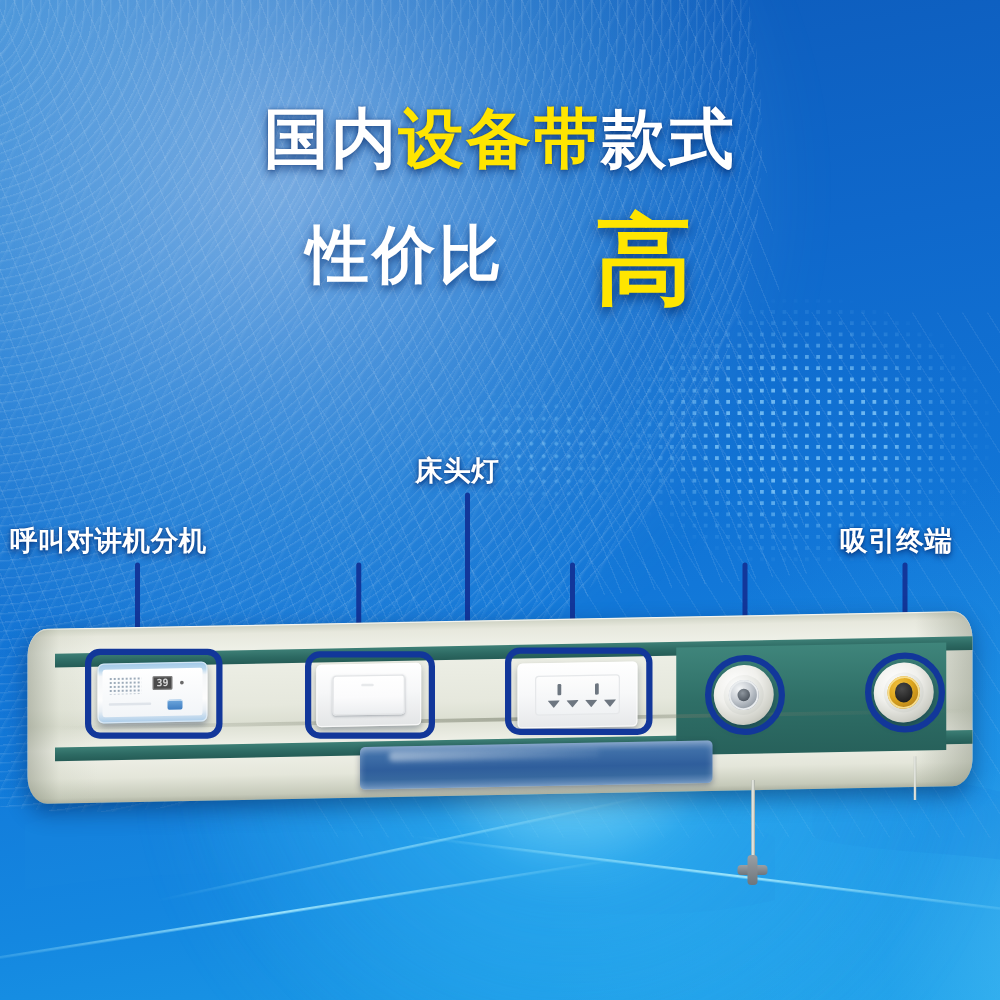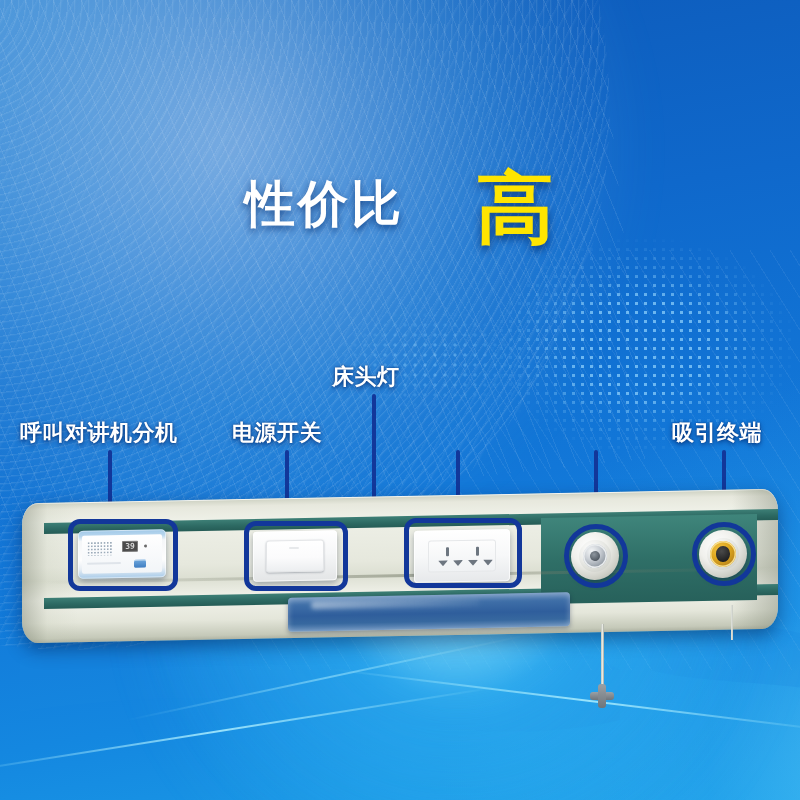--- a/index.html
+++ b/index.html
@@ -321,28 +321,30 @@
       </g>
     </svg>
 
     <div class="swoosh2"></div>
     <div class="swoosh"></div>
     <div class="streak" style="left:-60px; top:730px; width:560px; transform:rotate(-9deg);"></div>
     <div class="streak" style="left:330px; top:700px; width:520px; transform:rotate(7deg);"></div>
     <div class="streak" style="left:120px; top:676px; width:420px; transform:rotate(-12deg); opacity:.6;"></div>
   </div>
 
+  <div class="headline">
+    <span class="h-white">国内</span><span class="h-yellow">设备带</span><span class="h-white">款式</span>
+  </div>
 
   <div class="subline">
     <span class="sub-white">性价比</span>
     <span class="sub-big">高</span>
   </div>
 
-  <div class="label" style="left:20px;  top:418px;">呼叫对讲机分机</div>
-  <div class="label" style="left:232px; top:418px;">电源开关</div>
+  <div class="label" style="left:8px;  top:418px;">呼叫对讲机分机</div>
   <div class="label" style="left:332px; top:362px;">床头灯</div>
   <div class="label" style="left:672px; top:418px;text-align:center;">吸引终端</div>
 
   <div class="leader" style="left:108px; top:450px; height:82px;"></div>
   <div class="leader" style="left:285px; top:450px; height:82px;"></div>
   <div class="leader" style="left:372px; top:394px; height:210px;"></div>
   <div class="leader" style="left:456px; top:450px; height:80px;"></div>
   <div class="leader" style="left:594px; top:450px; height:82px;"></div>
   <div class="leader" style="left:722px; top:450px; height:80px;"></div>
 

